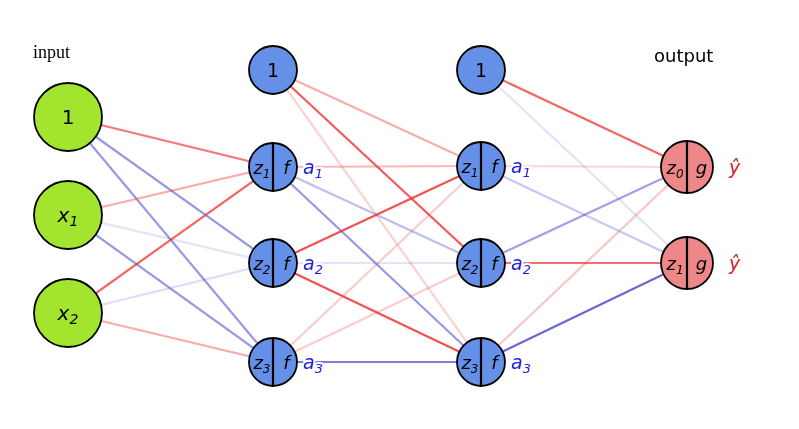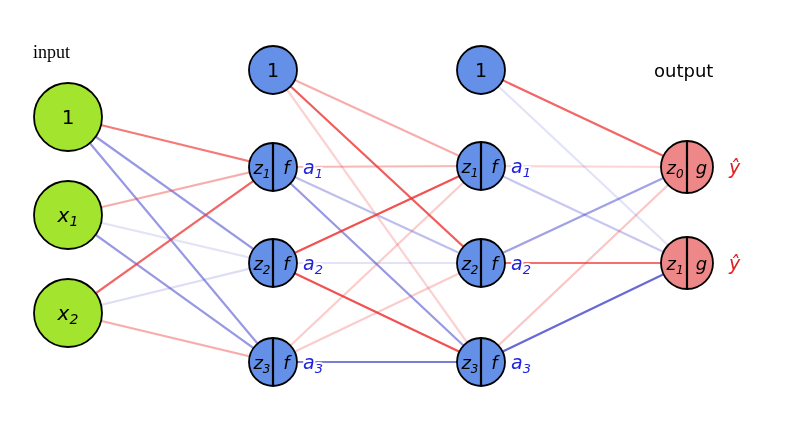--- a/index.html
+++ b/index.html
@@ -1,20 +1,20 @@
 <!DOCTYPE html>
 <html><head>
 <meta charset="utf-8">
 <style>
   html,body{margin:0;padding:0;background:#fff;}
   .stage{position:relative;width:799px;height:429px;background:#fff;
          font-family:"DejaVu Sans",sans-serif;overflow:hidden;}
   .layer-label{position:absolute;font-size:18px;color:#000;white-space:nowrap;}
   #label-input{left:33px;top:42px;font-family:Liberation Serif, serif;}
-  #label-output{left:654px;top:60px;}
+  #label-output{left:654px;top:45px;}
   svg{position:absolute;left:0;top:0;}
   svg text{font-family:"DejaVu Sans",sans-serif;}
 </style>
 </head>
 <body>
 
 <div class="stage">
   <svg id="net" width="799" height="429" viewBox="0 0 799 429">
       <line x1="68" y1="117" x2="273" y2="167" stroke="#ee3333" stroke-width="2.2" stroke-opacity="0.65" stroke-linecap="round"></line>
       <line x1="68" y1="117" x2="273" y2="263" stroke="#4444cc" stroke-width="2.2" stroke-opacity="0.55" stroke-linecap="round"></line>

